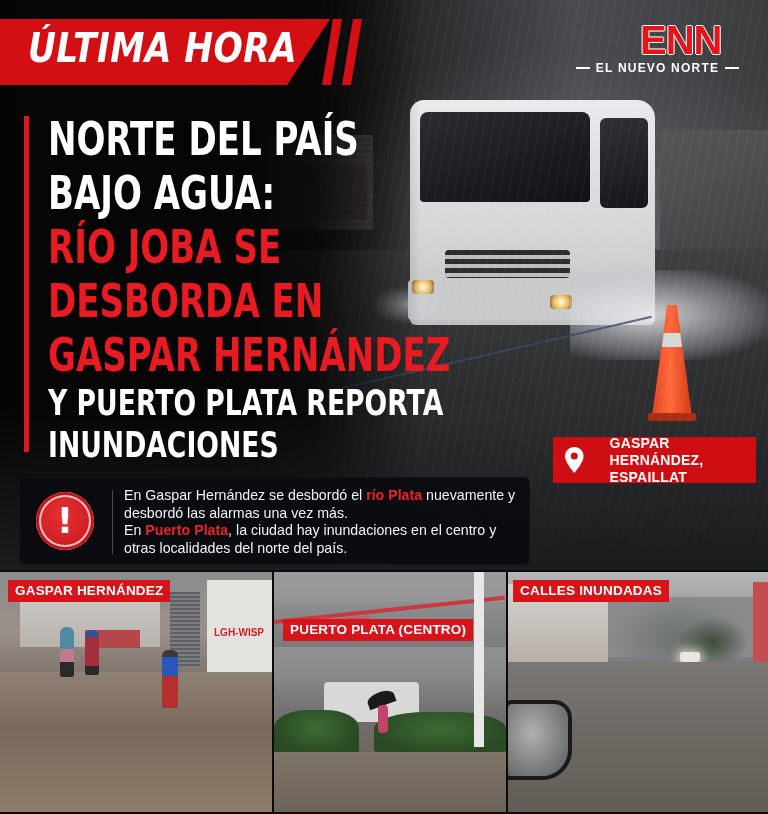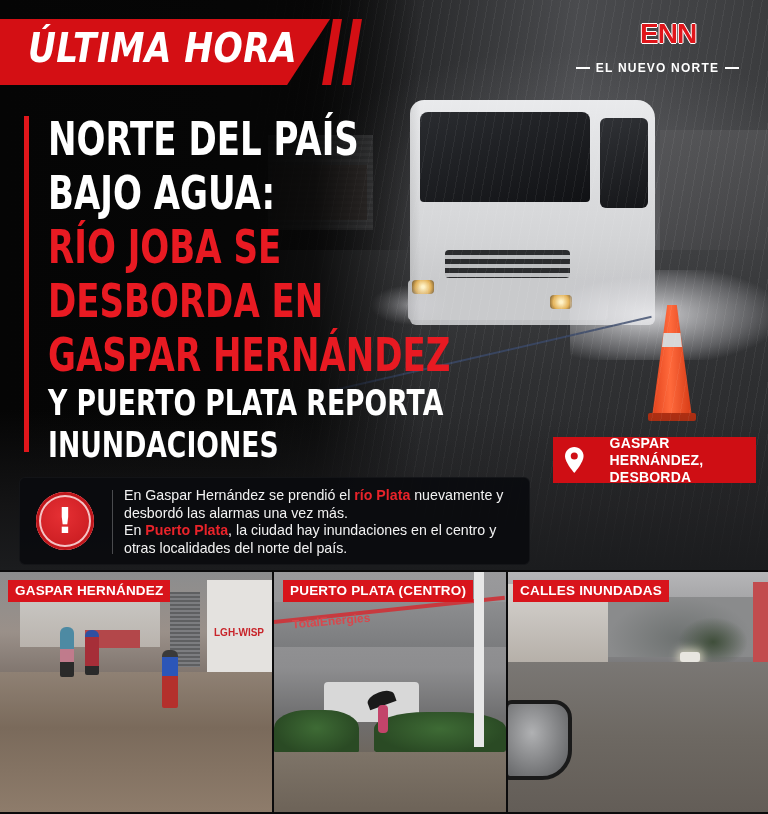--- a/index.html
+++ b/index.html
@@ -125,21 +125,21 @@
   
   .logo { position: absolute; left: 570px; top: 18px; width: 175px; height: 60px; }
   .logo-info {
     position: absolute; left: 0; top: 0;
     font-family: "Liberation Sans", sans-serif; font-weight: bold;
     font-size: 36px; color: #ffffff; letter-spacing: -1.5px;
   }
   .logo-enn {
     position: absolute; left: 70px; top: 0;
     font-family: "Liberation Sans", sans-serif; font-weight: bold;
-    font-size: 28px; color: #e0161b; letter-spacing: -1px;
+    font-size: 40px; color: #e0161b; letter-spacing: -1px;
     text-shadow: 0 0 1px #fff, 1px 0 0 #fff, -1px 0 0 #fff, 0 1px 0 #fff, 0 -1px 0 #fff;
   }
   .logo-sub {
     position: absolute; left: 0; top: 43px; width: 175px;
     display: flex; align-items: center; justify-content: center; gap: 6px;
     font-family: "Liberation Sans", sans-serif; font-weight: bold;
     font-size: 12px; color: #ffffff; letter-spacing: 1.2px;
   }
   .logo-dash { display: inline-block; width: 14px; height: 2px; background: #ffffff; }
 
@@ -299,31 +299,31 @@
   <span class="line hl-white-small">INUNDACIONES</span>
 </div>
 
 <div class="loc-badge">
   <svg class="loc-icon" viewBox="0 0 20 28">
     <path d="M10 0C4.5 0 0 4.4 0 9.8 0 17 10 28 10 28s10-11 10-18.2C20 4.4 15.5 0 10 0z" fill="#ffffff"></path>
     <circle cx="10" cy="9.6" r="3.8" fill="#cf0e14"></circle>
   </svg>
   <div class="loc-text">
     <div>GASPAR HERNÁNDEZ,</div>
-    <div>DESBORDA</div>
+    <div>ESPAILLAT</div>
   </div>
 </div>
 
 <div class="info-box">
   <div class="info-icon">
     <div class="info-icon-bang">!</div>
   </div>
   <div class="info-divider"></div>
   <div class="info-text">
-    <span>En Gaspar Hernández se prendió el </span><span class="hl">río Plata</span><span> nuevamente y desbordó las alarmas una vez más.</span><br>
+    <span>En Gaspar Hernández se desbordó el </span><span class="hl">río Plata</span><span> nuevamente y desbordó las alarmas una vez más.</span><br>
     <span>En </span><span class="hl">Puerto Plata</span><span>, la ciudad hay inundaciones en el centro y otras localidades del norte del país.</span>
   </div>
 </div>
 
 <div class="photos">
 
   <div class="photo photo-1">
     <div class="p1-building"></div>
     <div class="p1-redbase"></div>
     <div class="p1-shutter"></div>
@@ -340,21 +340,21 @@
     <div class="p2-canopy"></div>
     <div class="p2-canopy-stripe"></div>
     <div class="p2-brand">TotalEnergies</div>
     <div class="p2-van"></div>
     <div class="p2-bushes-l"></div>
     <div class="p2-bushes-r"></div>
     <div class="p2-pole"></div>
     <div class="p2-umbrella"></div>
     <div class="p2-person"></div>
     <div class="p2-flood"></div>
-    <div class="photo-label" style="left:9px;">PUERTO PLATA (CENTRO)</div>
+    <div class="photo-label" style="left:9px;margin-top:39px;">PUERTO PLATA (CENTRO)</div>
   </div>
 
   <div class="photo photo-3">
     <div class="p3-hill"></div>
     <div class="p3-trees"></div>
     <div class="p3-bld-l"></div>
     <div class="p3-bld-r"></div>
     <div class="p3-car"></div>
     <div class="p3-flood"></div>
     <div class="p3-mirror"></div>

